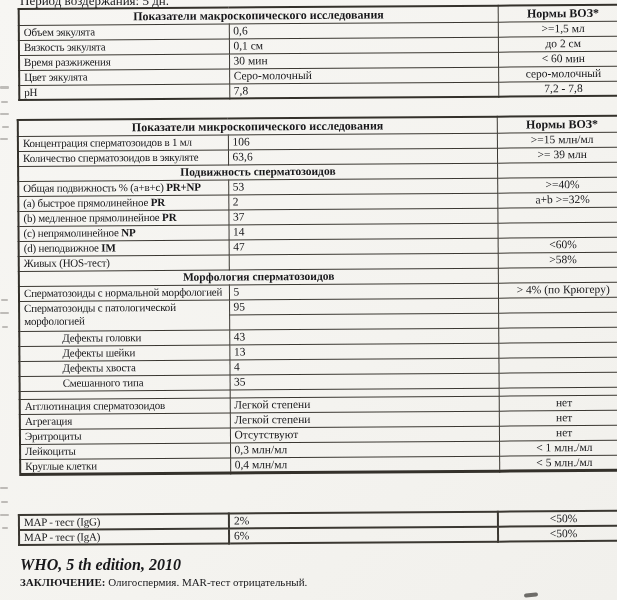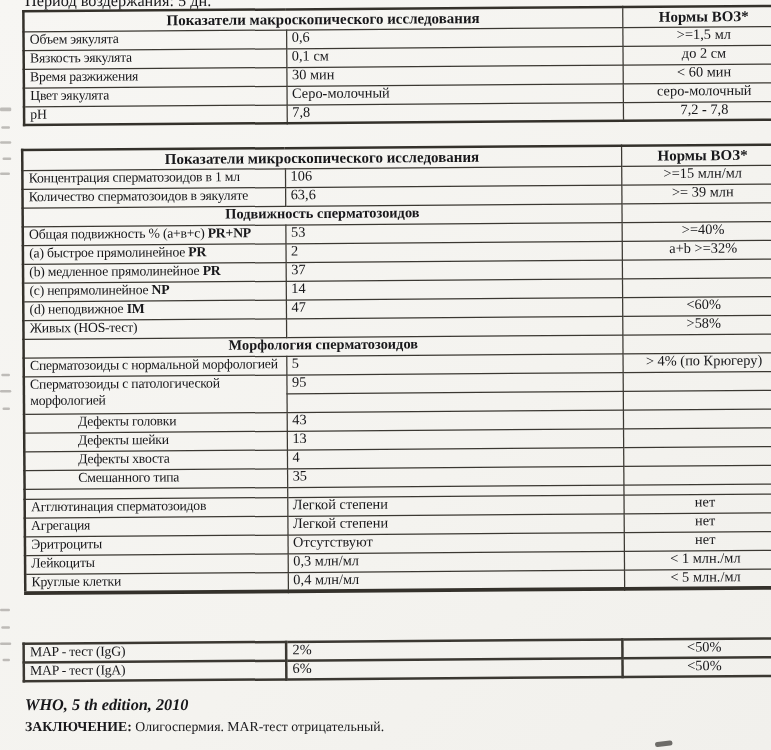--- a/index.html
+++ b/index.html
@@ -31,21 +31,21 @@
   .doc-table th { font-weight:bold; text-align:center; font-size:12px; line-height:14px; height:16px; }
   td.lbl  { text-align:left; white-space:nowrap; font-size:11px; letter-spacing:-0.2px; }
   td.lbl.wrap { white-space:normal; }
   td.lbl.ind  { padding-left:42px; }
   td.val  { text-align:left; }
   td.norm { text-align:center; }
   td.sec  { font-weight:bold; text-align:center; font-size:11.5px; }
   tr.spacer td { height:8px; }
   .t-mar td { border-width:2px; }
 
-  .who-note { position:absolute; top:556px; left:20px; font-weight:bold; font-style:italic; font-size:13px; }
+  .who-note { position:absolute; top:556px; left:20px; font-weight:bold; font-style:italic; font-size:16px; }
   .conclusion { position:absolute; top:576px; left:20px; font-size:11px; }
   .c-label { font-weight:bold; }
 
   .art  { position:absolute; background:#8f8d88; opacity:.55; border-radius:1px; }
   .mark { position:absolute; background:#4c4b47; opacity:.8; border-radius:2px; transform:rotate(-6deg); }
 </style>
 </head>
 <body>
 
 <div class="page">

